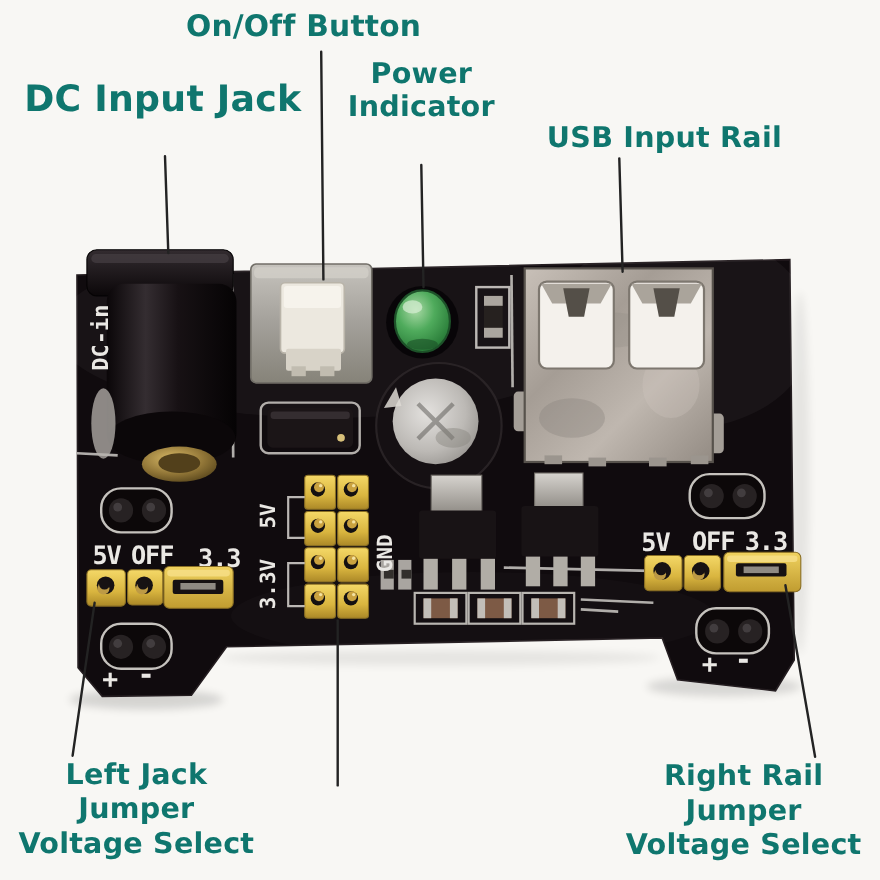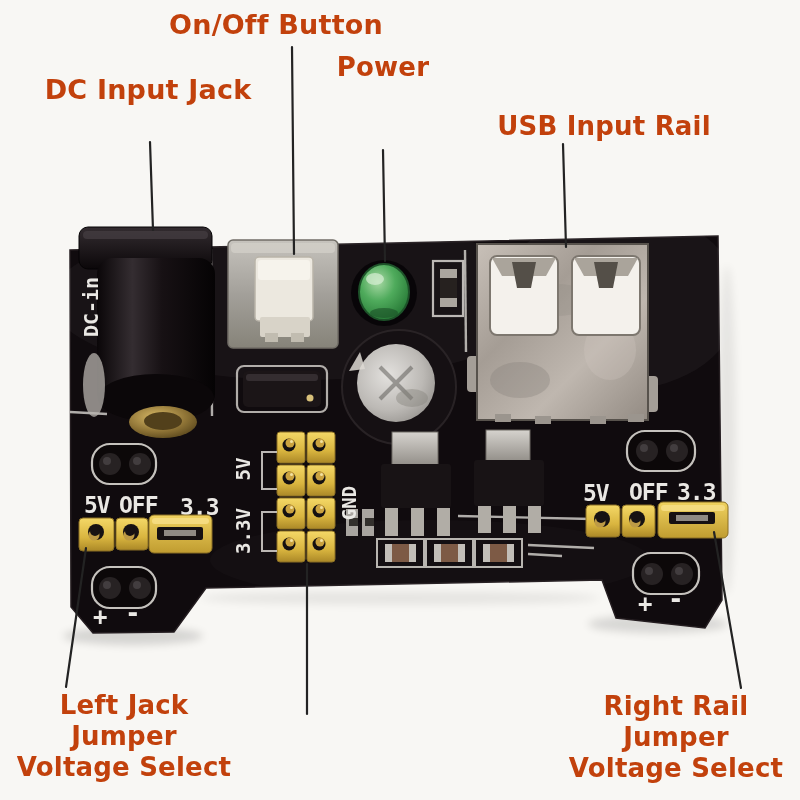--- a/index.html
+++ b/index.html
@@ -4,21 +4,21 @@
 <style>
   html,body{margin:0;padding:0;}
   body{background:#e9e8e6;}
   #stage{
     position:relative;width:800px;height:800px;margin:0 auto;
     background:#f8f7f4;overflow:hidden;
     font-family:"DejaVu Sans",sans-serif;
   }
   .callout{
     position:absolute;transform:translateX(-50%);
-    text-align:center;color:#c2410c;font-weight:bold;
+    text-align:center;color:#0f766e;font-weight:bold;
     font-size:26px;line-height:30px;white-space:nowrap;
     letter-spacing:0.2px;
   }
   .callout div{white-space:nowrap;}
   #boardsvg{position:absolute;left:0;top:0;}
   .silk{font-family:"DejaVu Sans Mono",monospace;font-weight:bold;fill:#eae8e4;}
 </style>
 </head>
 <body>
 
@@ -365,26 +365,27 @@
       <line x1="86" y1="548" x2="66" y2="687"></line>
       <line x1="307" y1="564" x2="307" y2="714"></line>
       <line x1="714" y1="532" x2="741" y2="688"></line>
     </g>
   </svg>
 
   <div class="callout" style="left:276px;top:10px;font-size:27px;">
     <div>On/Off Button</div>
   </div>
 
-  <div class="callout" style="left:148px;top:74px;font-size:27px;line-height:31px;">
+  <div class="callout" style="left:148px;top:74px;font-size:33px;line-height:31px;">
     <div>DC Input Jack</div>
   </div>
 
   <div class="callout" style="left:383px;top:52px;">
     <div>Power</div>
+    <div>Indicator</div>
   </div>
 
   <div class="callout" style="left:604px;top:111px;">
     <div>USB Input Rail</div>
   </div>
 
   <div class="callout" style="left:124px;top:690px;line-height:31px;">
     <div>Left Jack</div>
     <div>Jumper</div>
     <div>Voltage Select</div>

